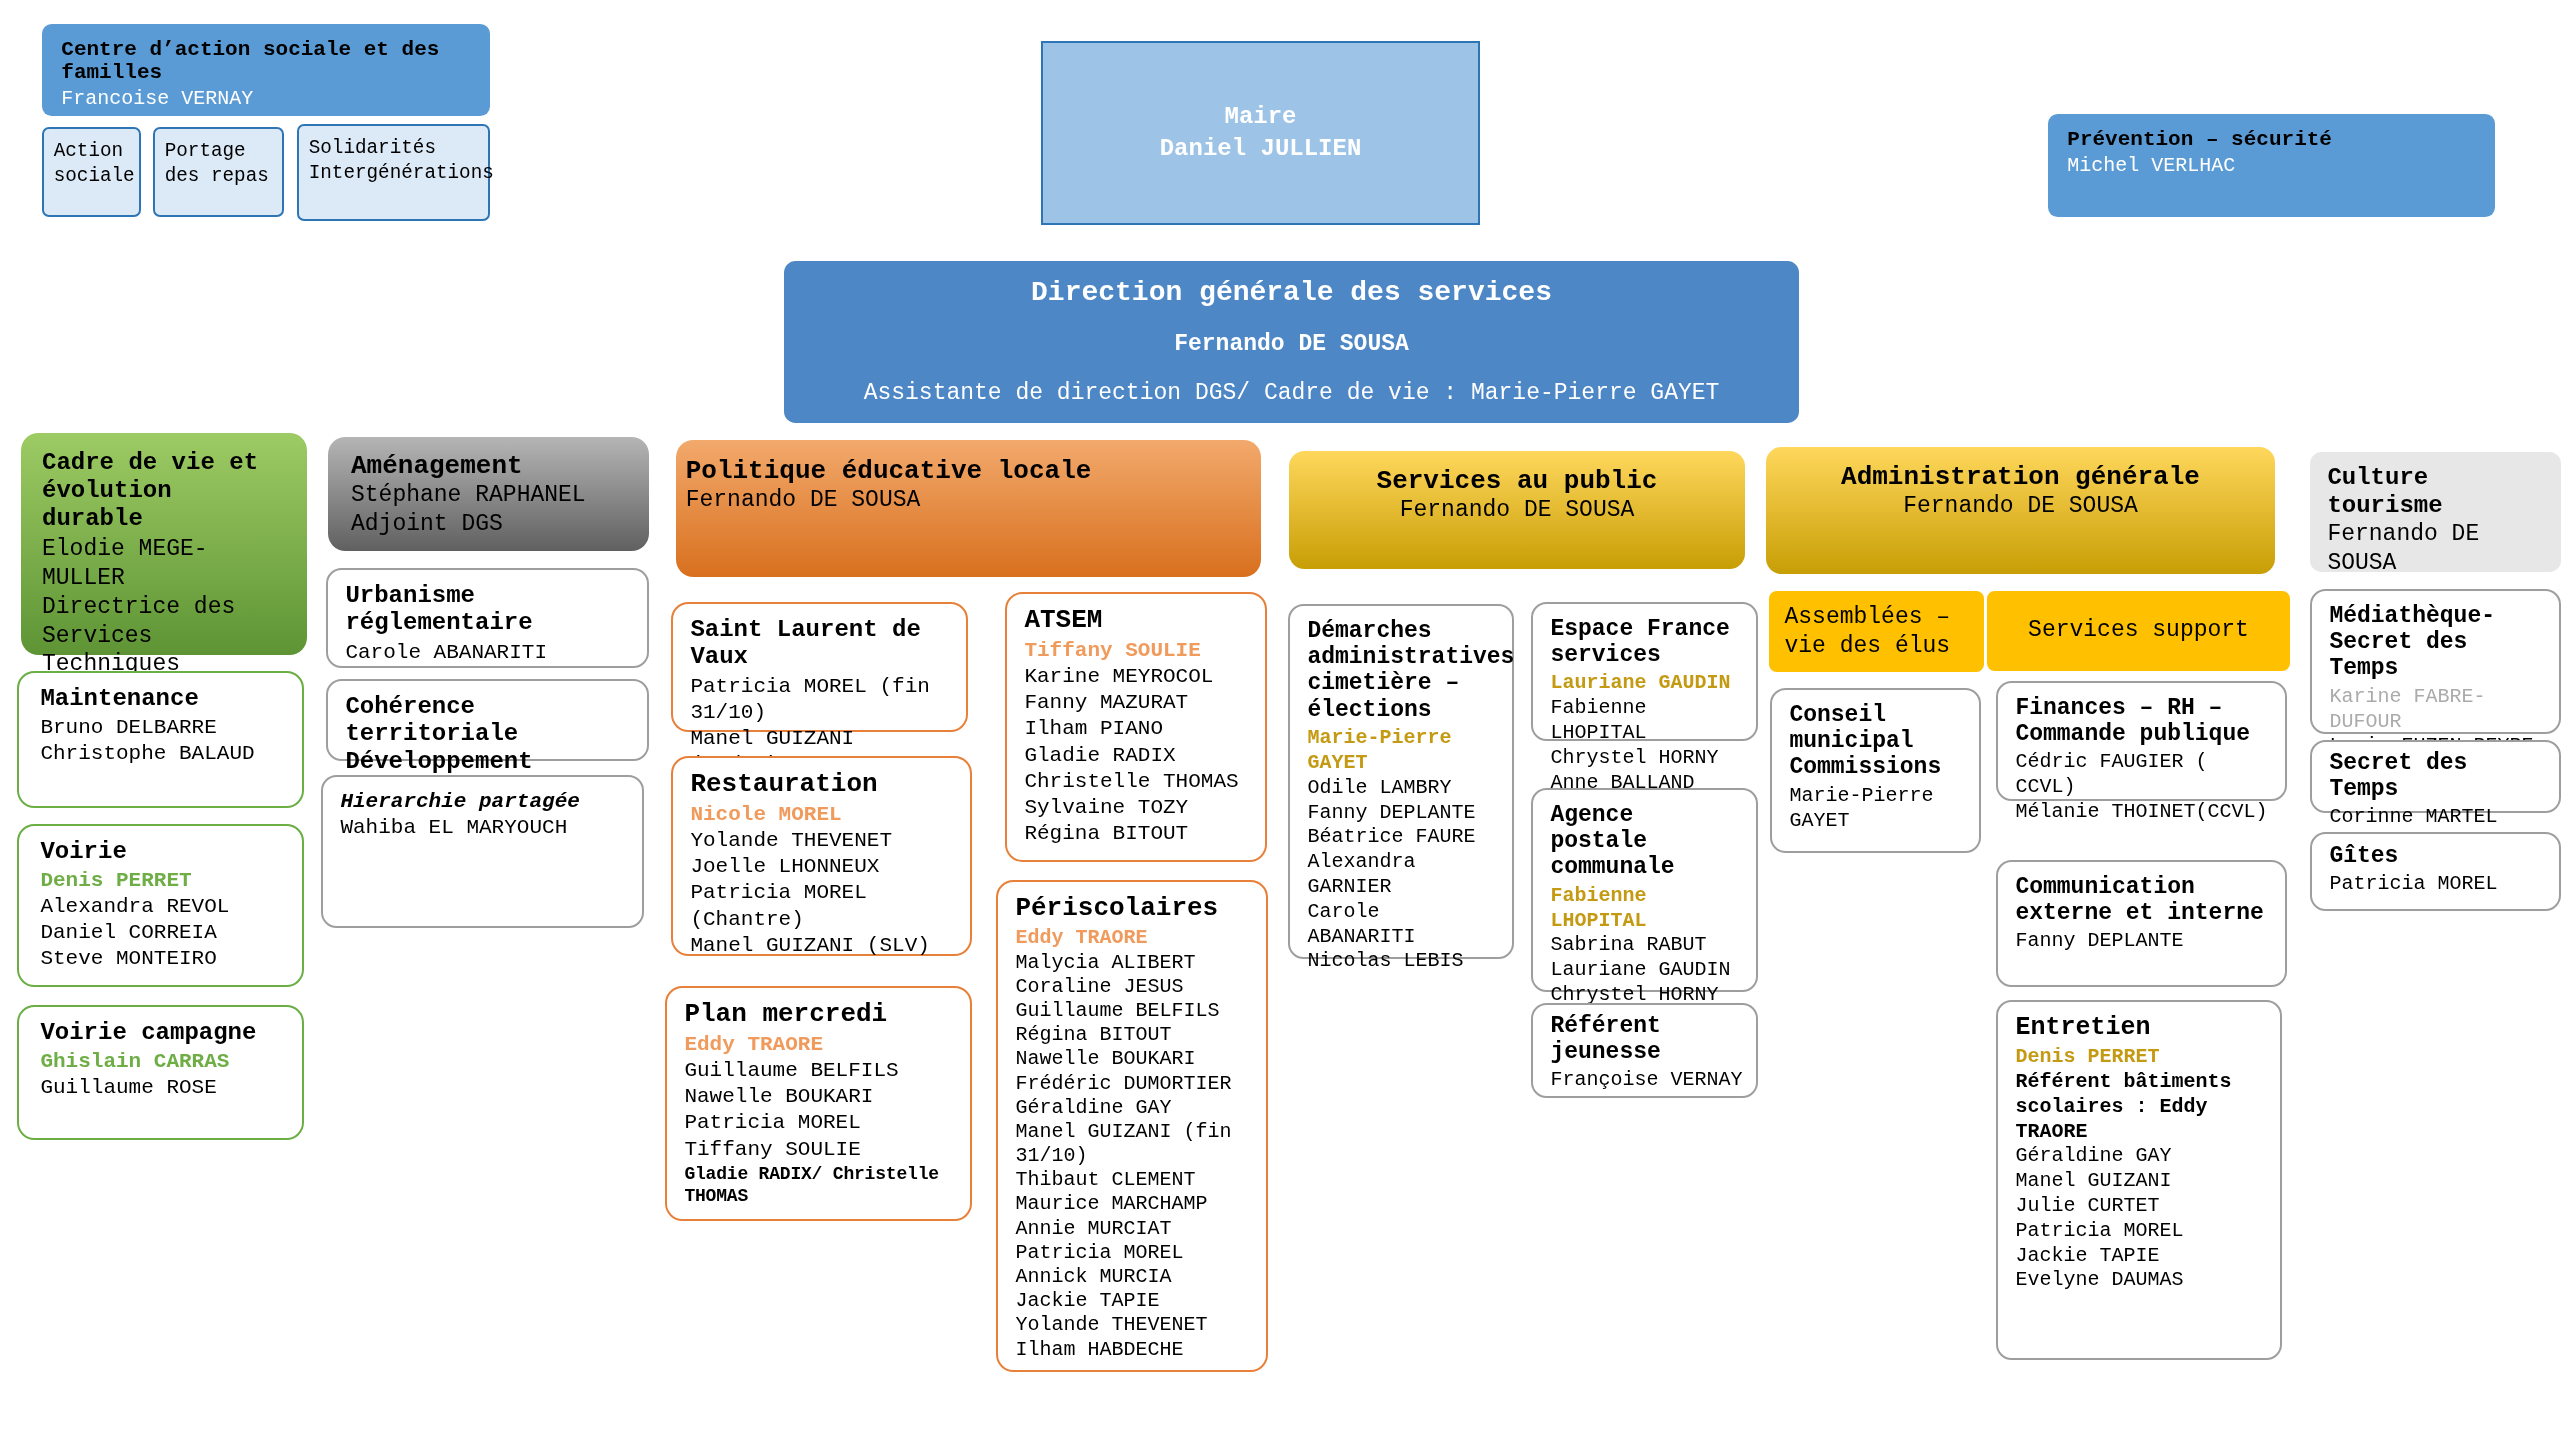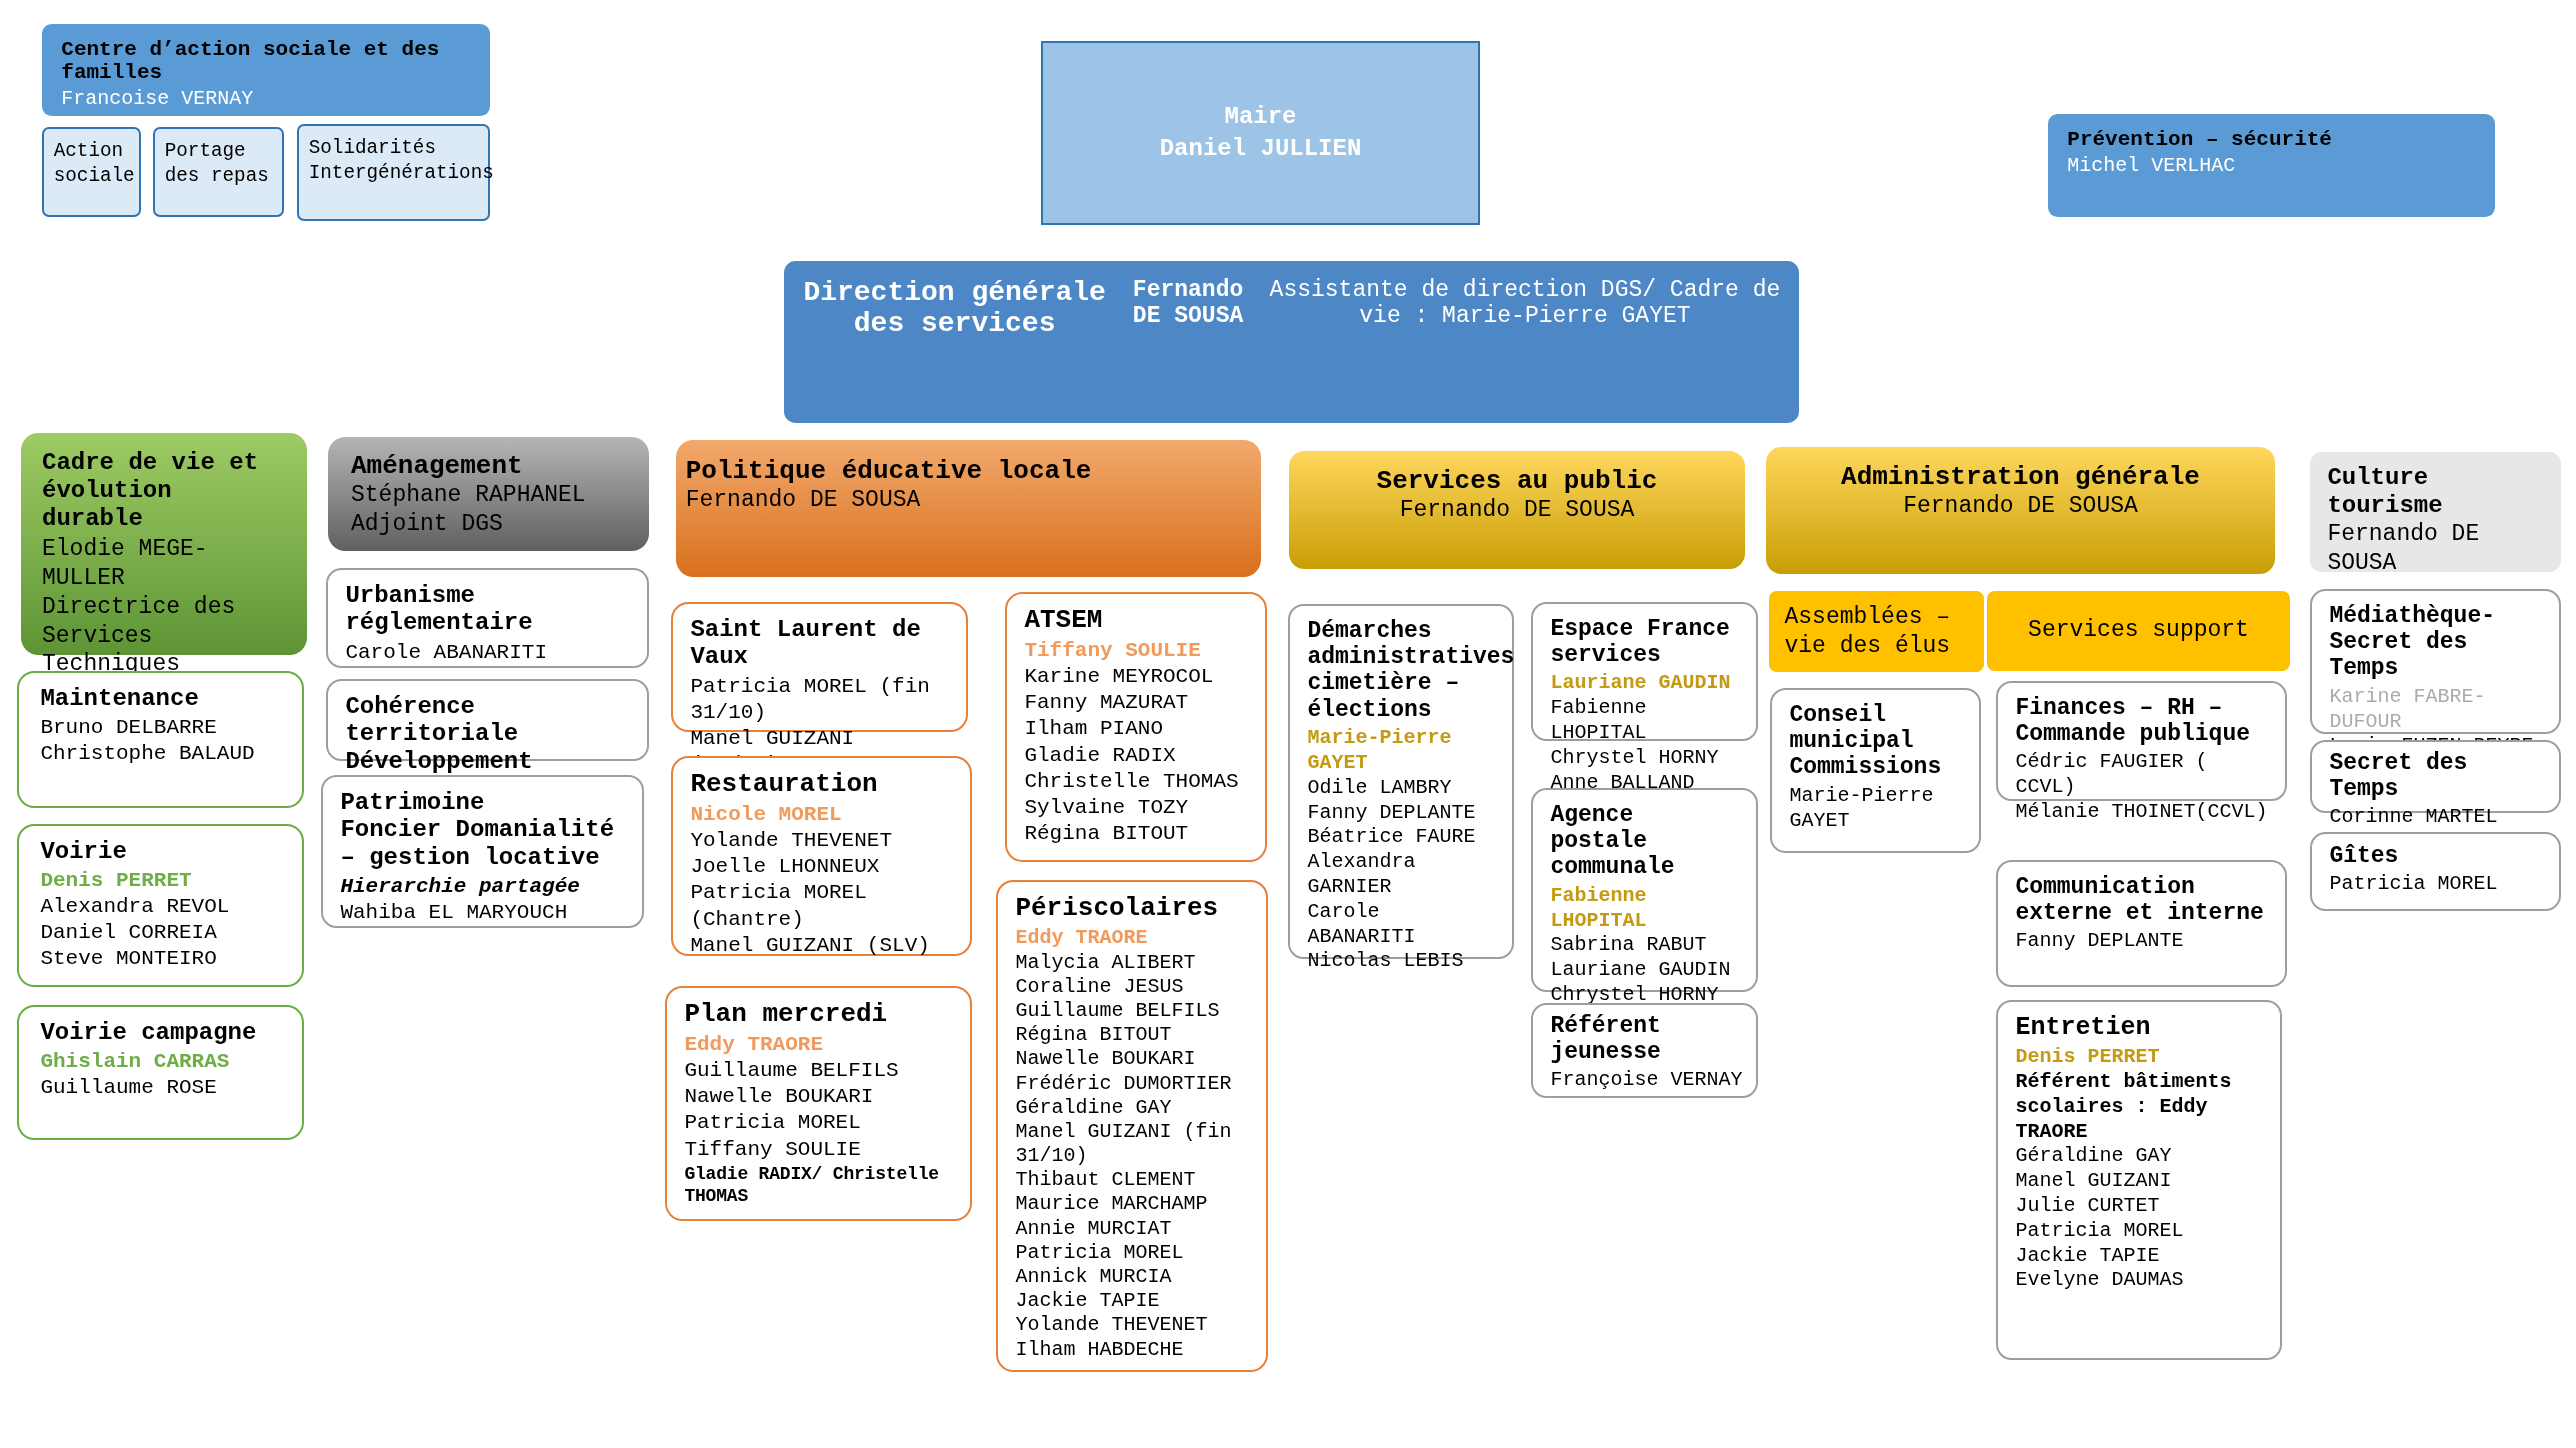--- a/index.html
+++ b/index.html
@@ -27,21 +27,21 @@
   
   .blue-hdr { position:absolute; background:#5B9BD5; border-radius:9.7px; padding:13.5px 19.3px; }
   .blue-hdr .b-title { font-weight:bold; font-size:21px; color:#000; margin-bottom:3.9px; }
   .blue-hdr .b-name  { font-size:20px; color:#ffffff; }
   .blue-child { position:absolute; background:#DCE9F7; border:2.9px solid #2E75B6; border-radius:7px;
                 padding:9.7px 9.7px; font-size:19.3px; line-height:1.3; color:#000; }
   .maire { position:absolute; background:#9DC3E6; border:2.9px solid #2E75B6;
            display:flex; flex-direction:column; justify-content:center; align-items:center;
            color:#fff; font-weight:bold; font-size:24px; line-height:1.35; }
   .dgs { position:absolute; background:#4D87C6; border-radius:11.6px; color:#fff; text-align:center;
-         display:flex; flex-direction:row; justify-content:space-between; padding:15.5px 9.7px 17.4px; }
+         display:flex; flex-direction:column; justify-content:space-between; padding:15.5px 9.7px 17.4px; }
   .dgs .d-title { font-weight:bold; font-size:28px; }
   .dgs .d-name  { font-weight:bold; font-size:23px; }
   .dgs .d-sub   { font-size:23px; }
   
   .hdr { position:absolute; border-radius:13.5px; color:#000; }
   .hdr .h-title { font-weight:bold; font-size:26px; line-height:1.18; }
   .hdr .h-line  { font-size:23px; line-height:1.25; }
   .hdr-green  { background:linear-gradient(180deg,#9DCB64,#5E9435); padding:15.5px 44px 0 21px; border-radius:17.4px; }
   .hdr-green .h-title { font-size:24px; margin-bottom:1.9px; }
   .hdr-gray   { background:linear-gradient(180deg,#B5B5B5,#606060); padding:13.5px 19.3px 0 23px; border-radius:17.4px; }
@@ -137,22 +137,20 @@
   <div class="box gray-b" style="left:326px;top:568px;width:323px;height:100px">
     <div class="title">Urbanisme réglementaire</div>
     <div>
         <div class="member">Carole ABANARITI</div>
       </div>
   </div>
   <div class="box gray-b" style="left:326px;top:679px;width:323px;height:82px">
     <div class="title">Cohérence territoriale Développement</div>
   </div>
   <div class="box gray-b" style="left:321px;top:775px;width:323px;height:153px">
-    <div class="title">Patrimoine
-Foncier Domanialité – gestion locative</div>
     <div>
         <div class="member bold-italic">Hierarchie partagée</div>
         <div class="member">Wahiba EL MARYOUCH</div>
       </div>
   </div>
 
   <div class="box orange-b" style="left:671px;top:602px;width:297px;height:130px">
     <div class="title">Saint Laurent de
 Vaux</div>
     <div>

